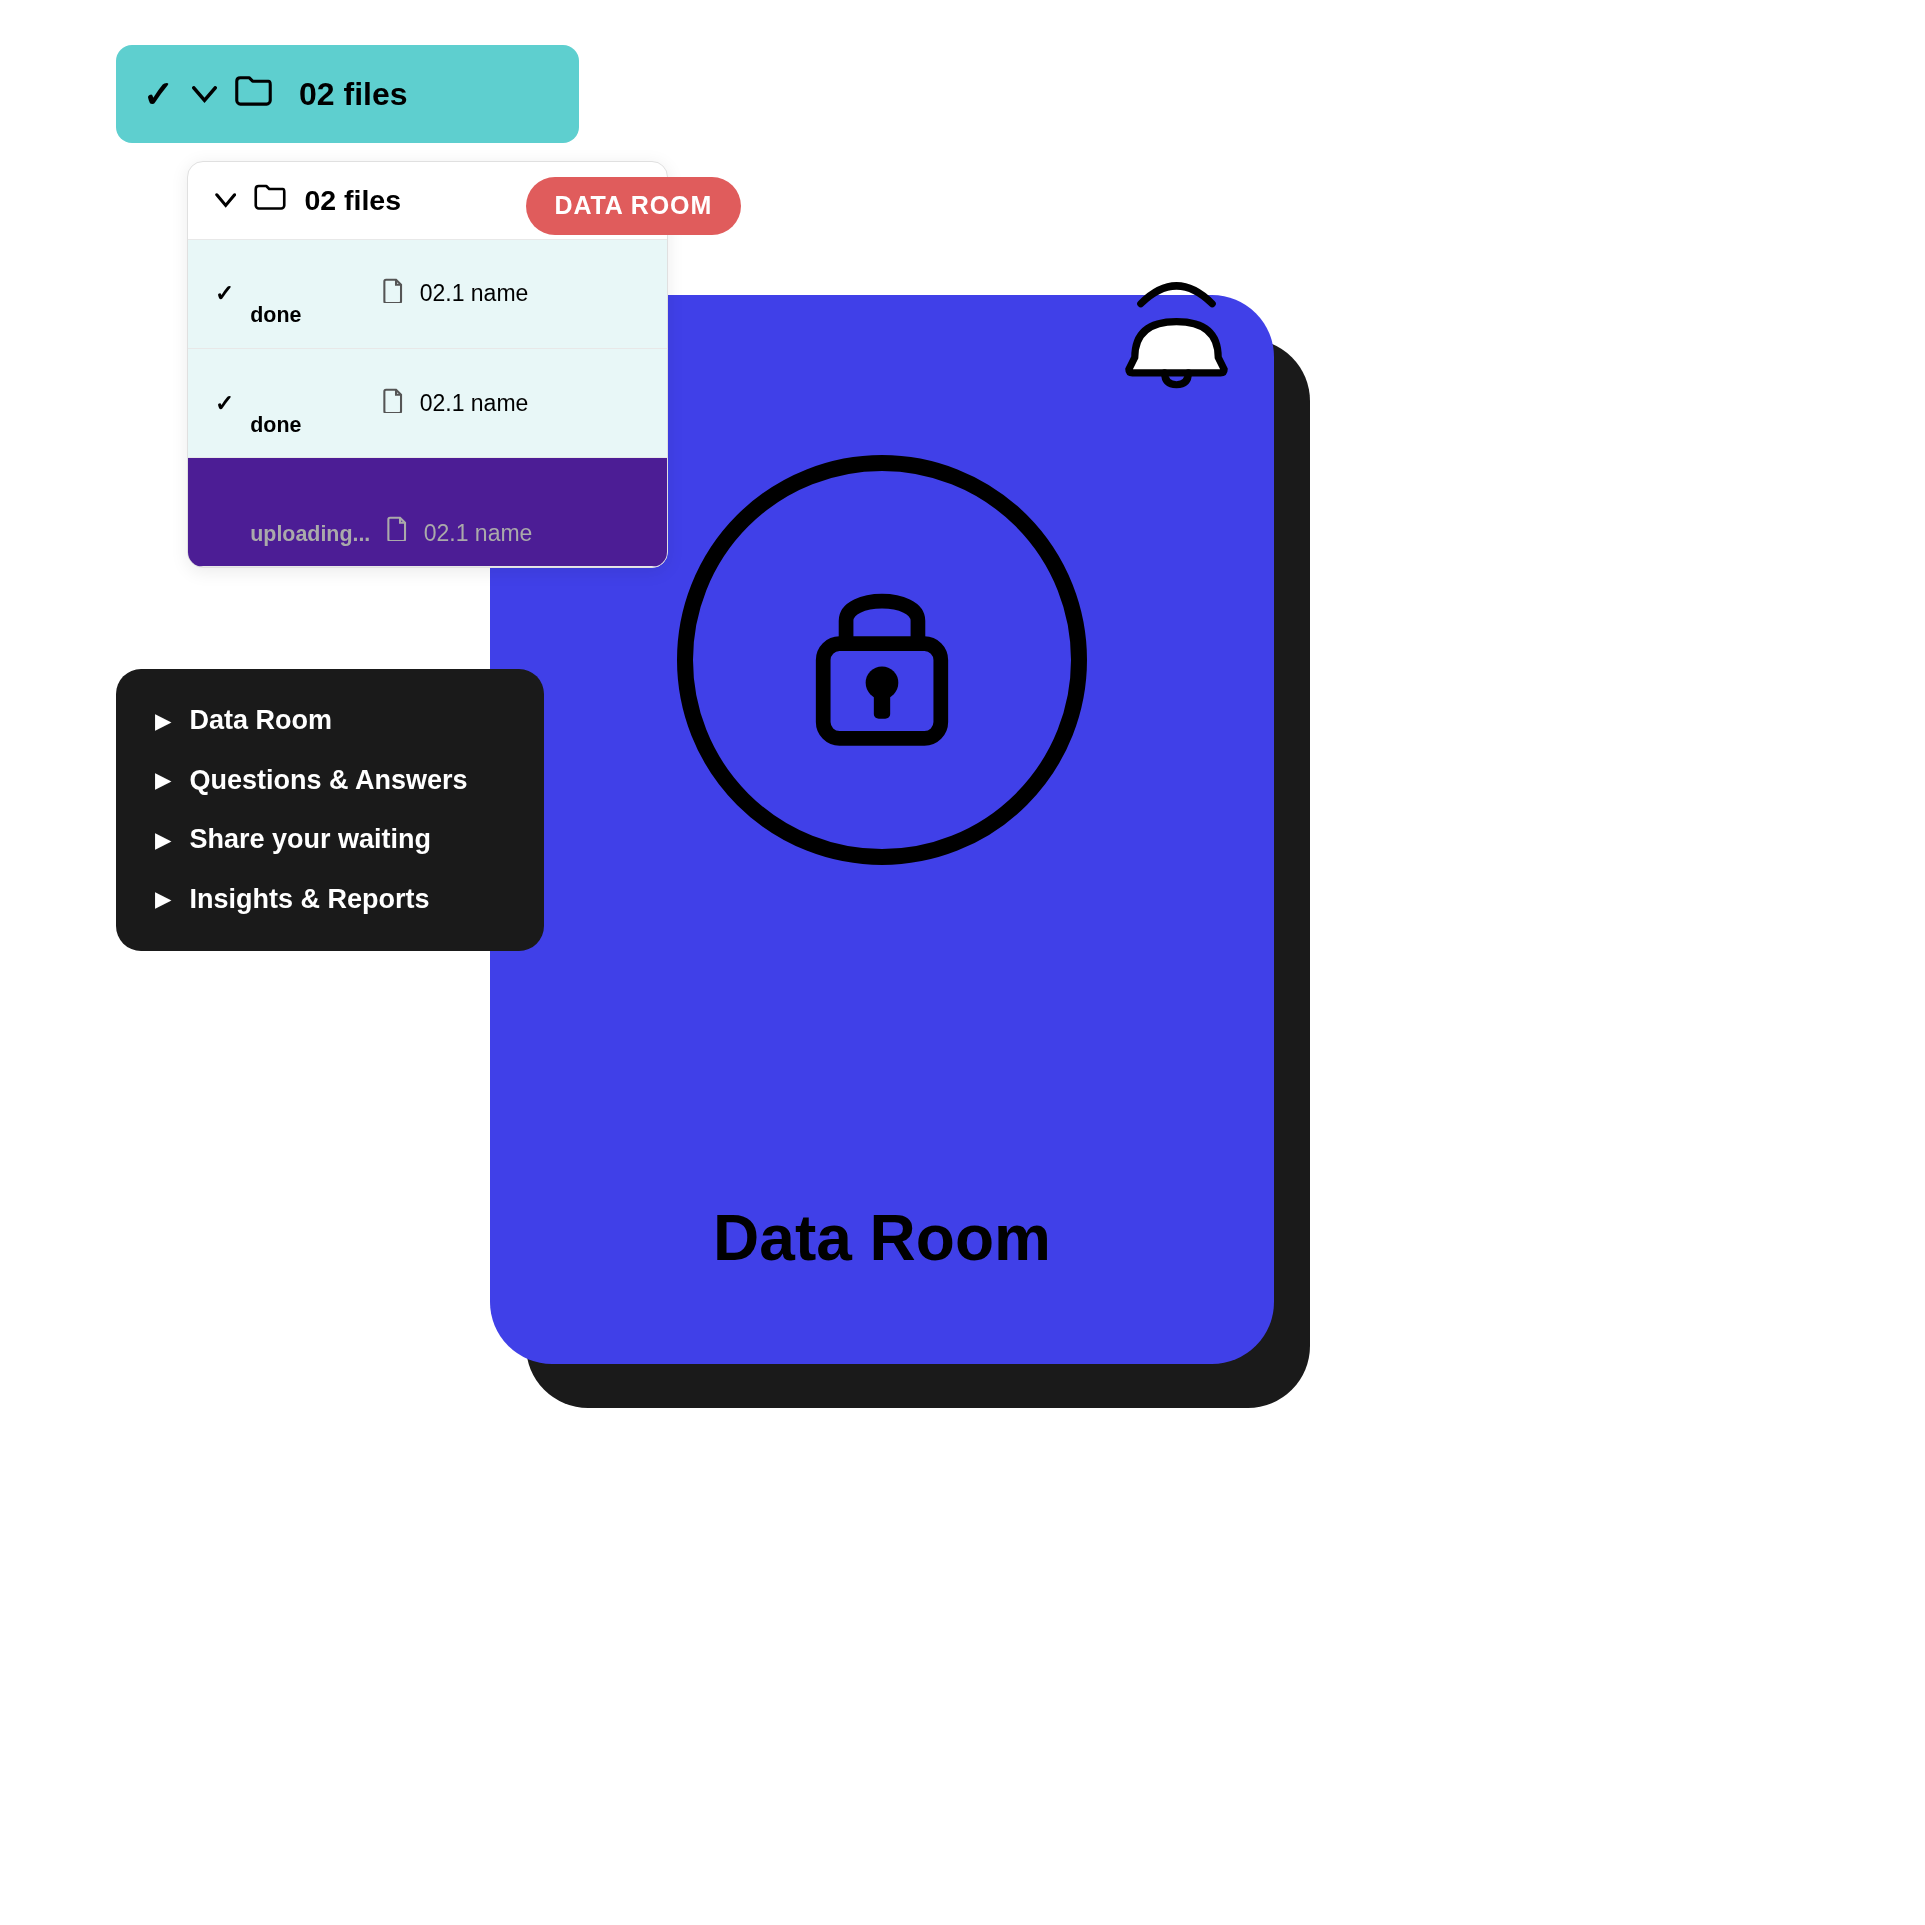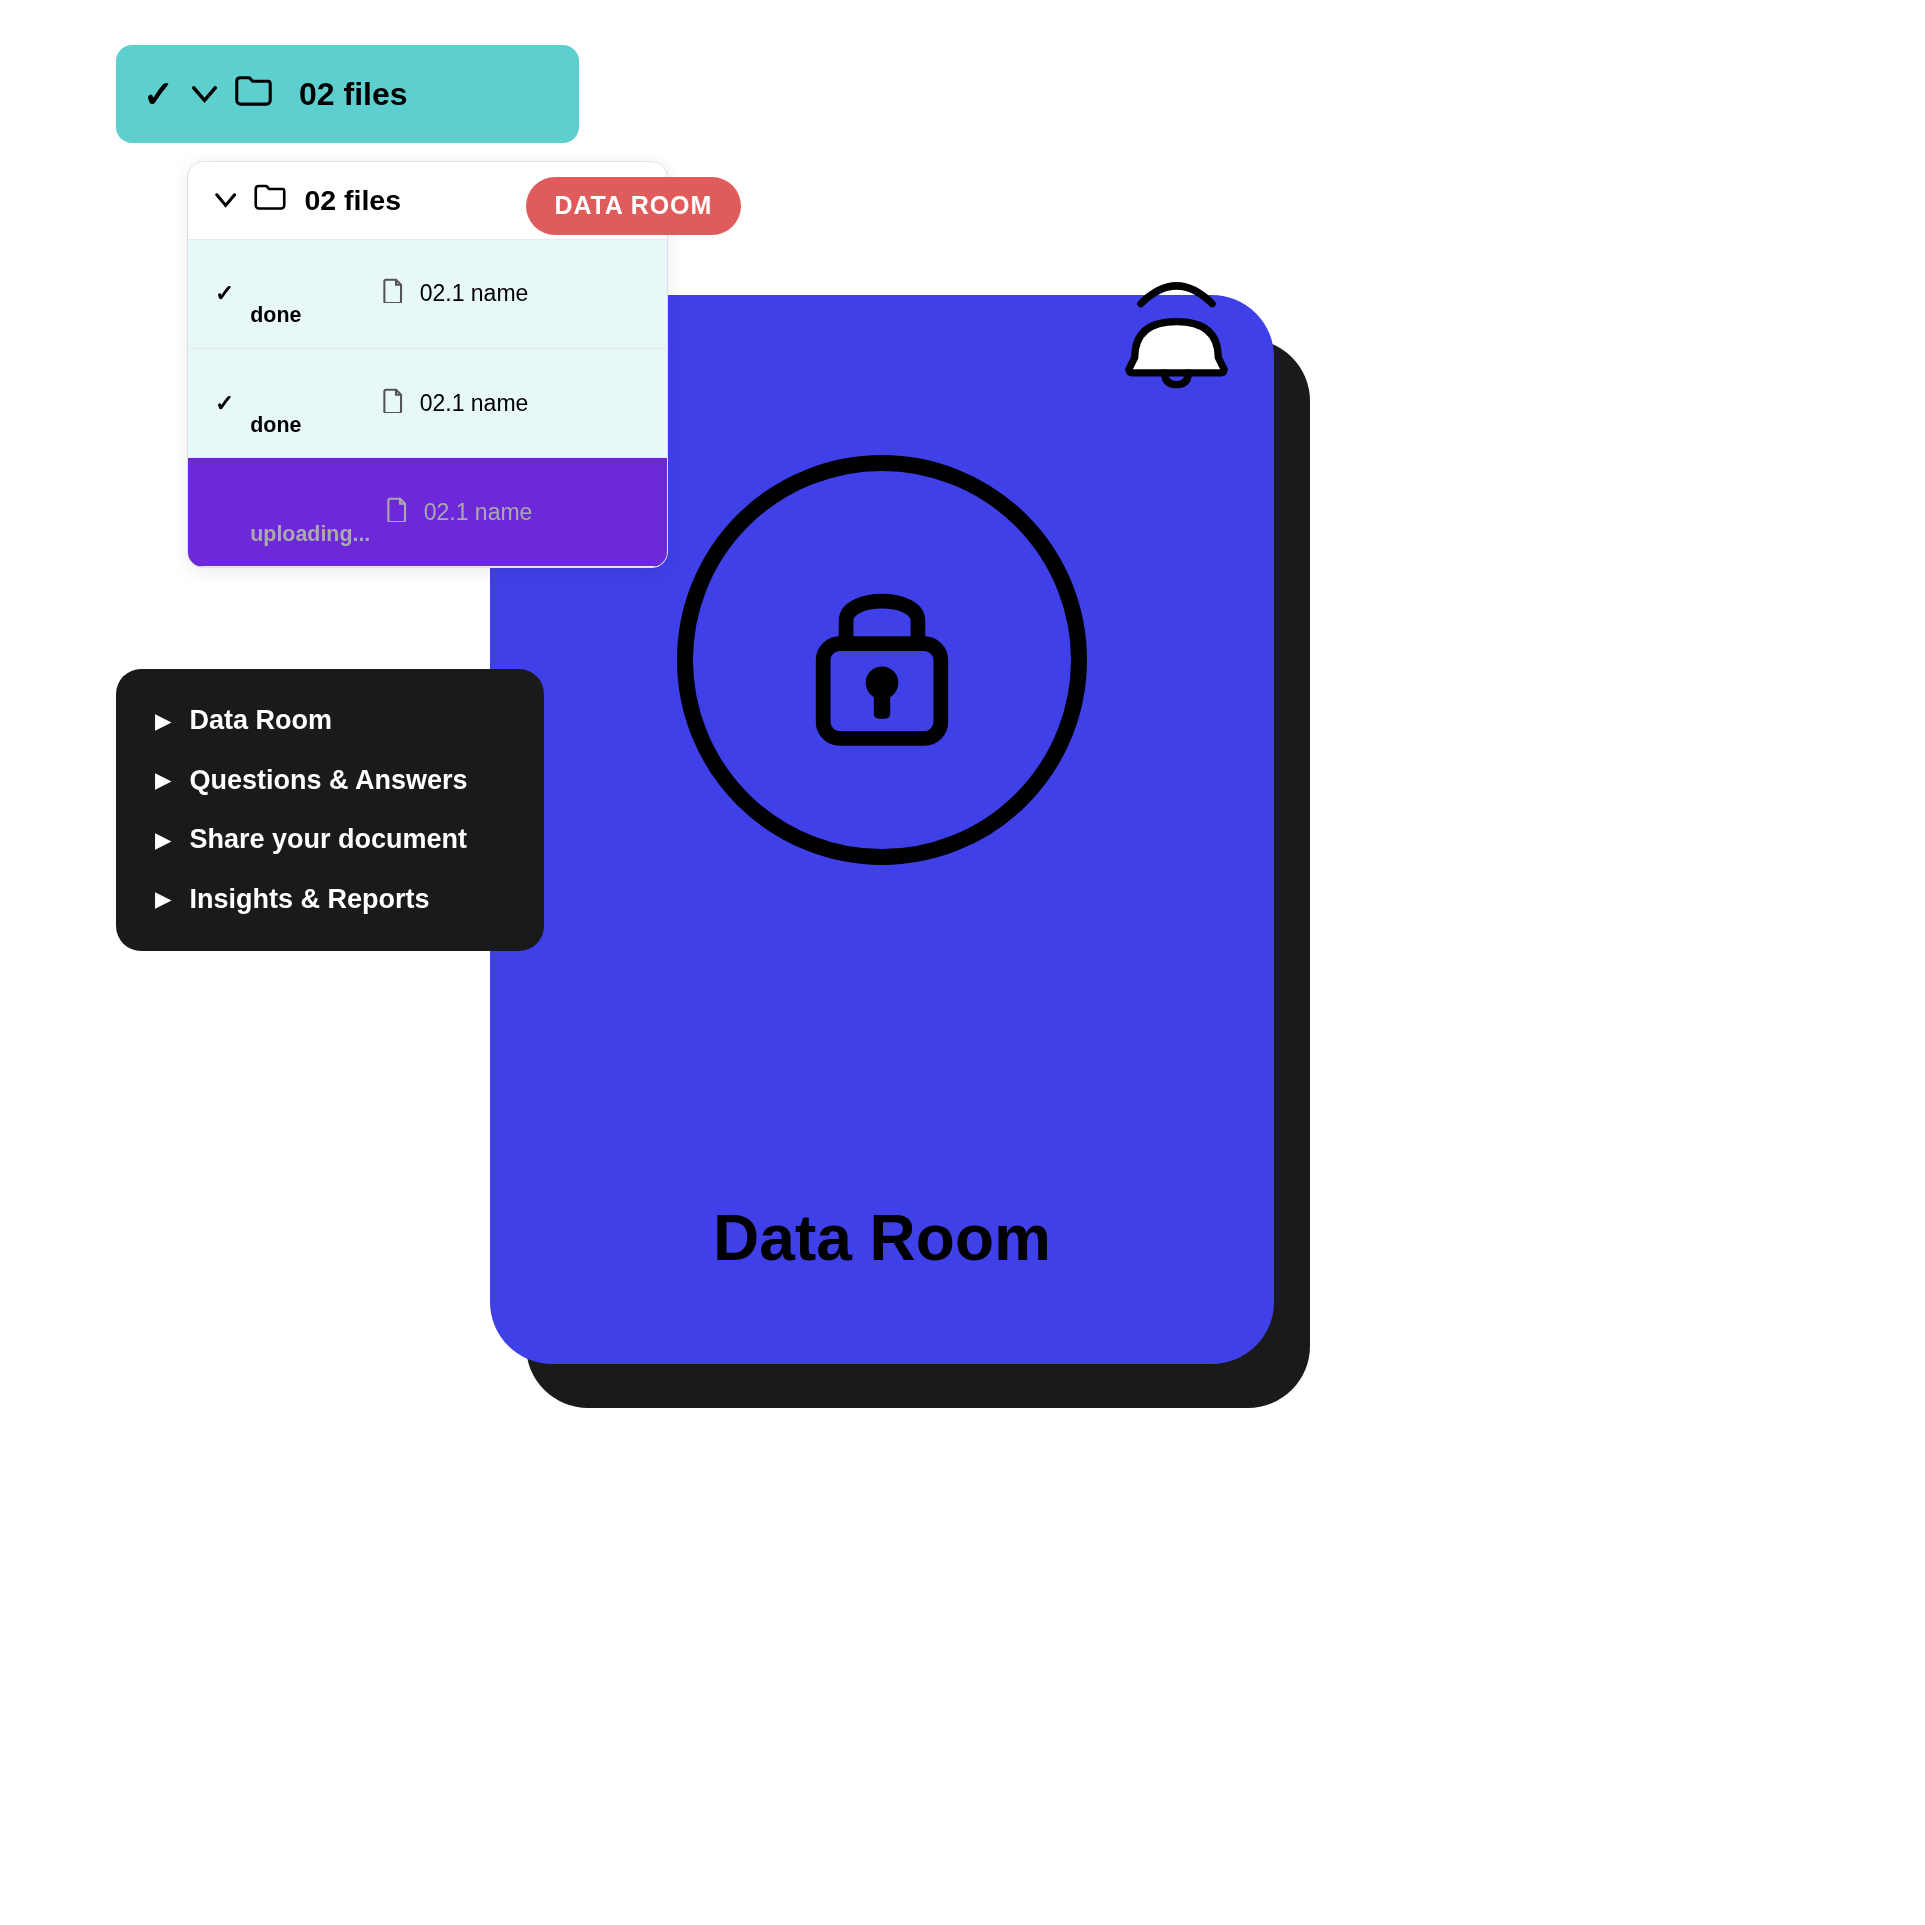--- a/index.html
+++ b/index.html
@@ -118,21 +118,22 @@
       padding: 19.6px 27px;
       gap: 16px;
       border-bottom: 0.9px solid #e8e8e8;
     }
 
     .file-row.done-row {
       background: #e8f7f7;
     }
 
     .file-row.uploading-row {
-      background: #6d28d9;
+      background: #4c1d95;
+      align-items: flex-end;
     }
 
     .file-row.waiting-row {
       background: #fff;
     }
 
     .file-row .check {
       font-size: 23px;
       font-weight: 700;
       color: #000;
@@ -377,21 +378,21 @@
     <div class="menu-item">
       <span class="arrow">▶</span>
       <span class="menu-label">Data Room</span>
     </div>
     <div class="menu-item">
       <span class="arrow">▶</span>
       <span class="menu-label">Questions &amp; Answers</span>
     </div>
     <div class="menu-item">
       <span class="arrow">▶</span>
-      <span class="menu-label">Share your document</span>
+      <span class="menu-label">Share your waiting</span>
     </div>
     <div class="menu-item">
       <span class="arrow">▶</span>
       <span class="menu-label">Insights &amp; Reports</span>
     </div>
   </div>
 
 </div>
 
 

